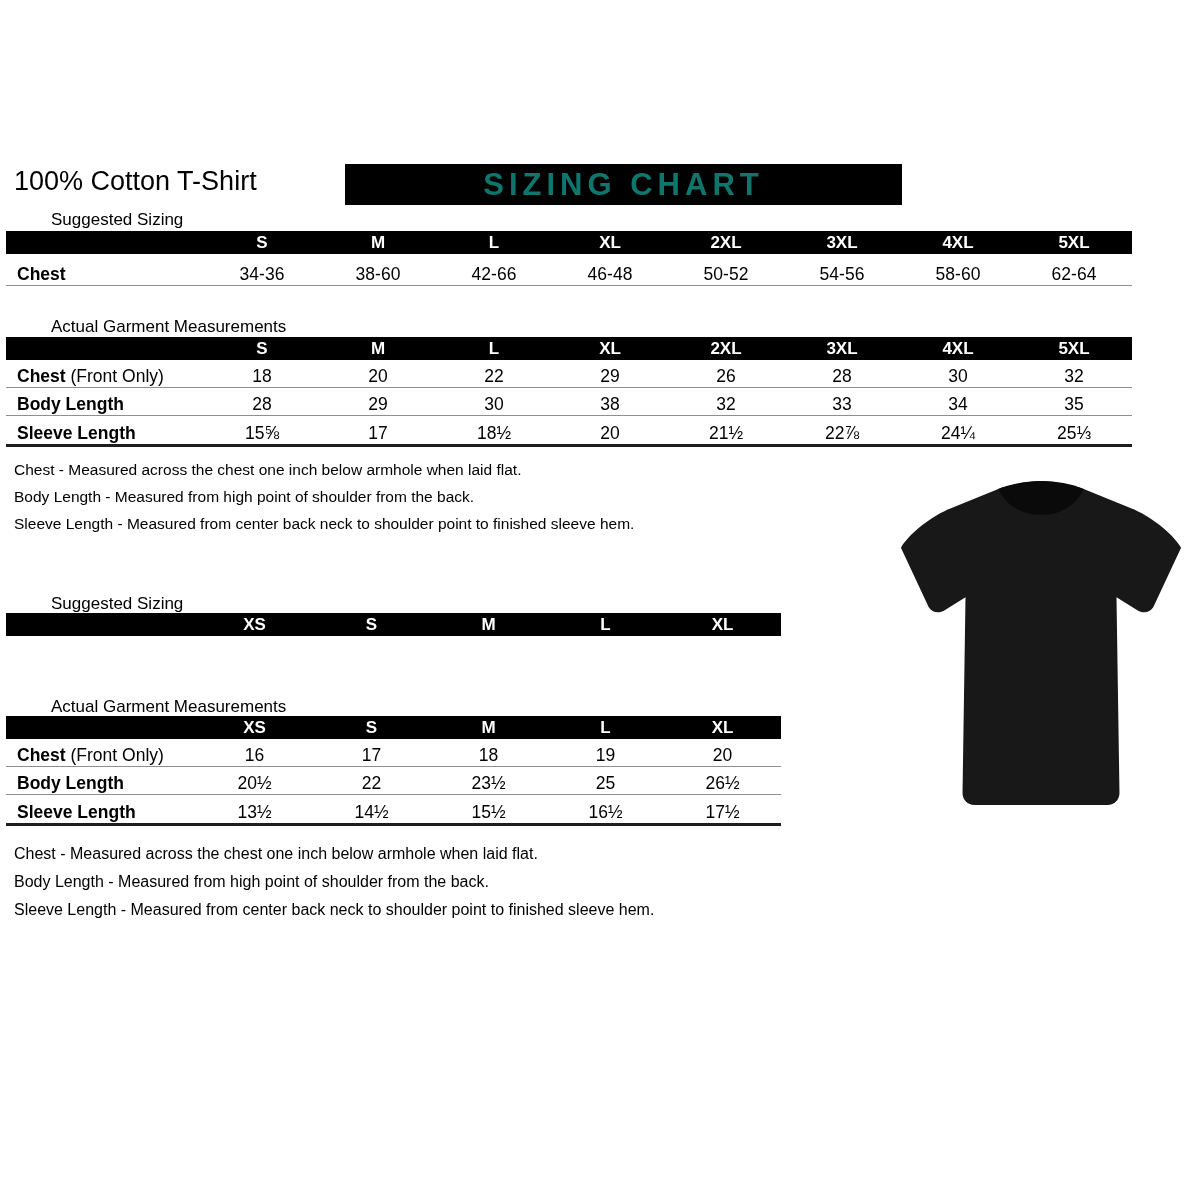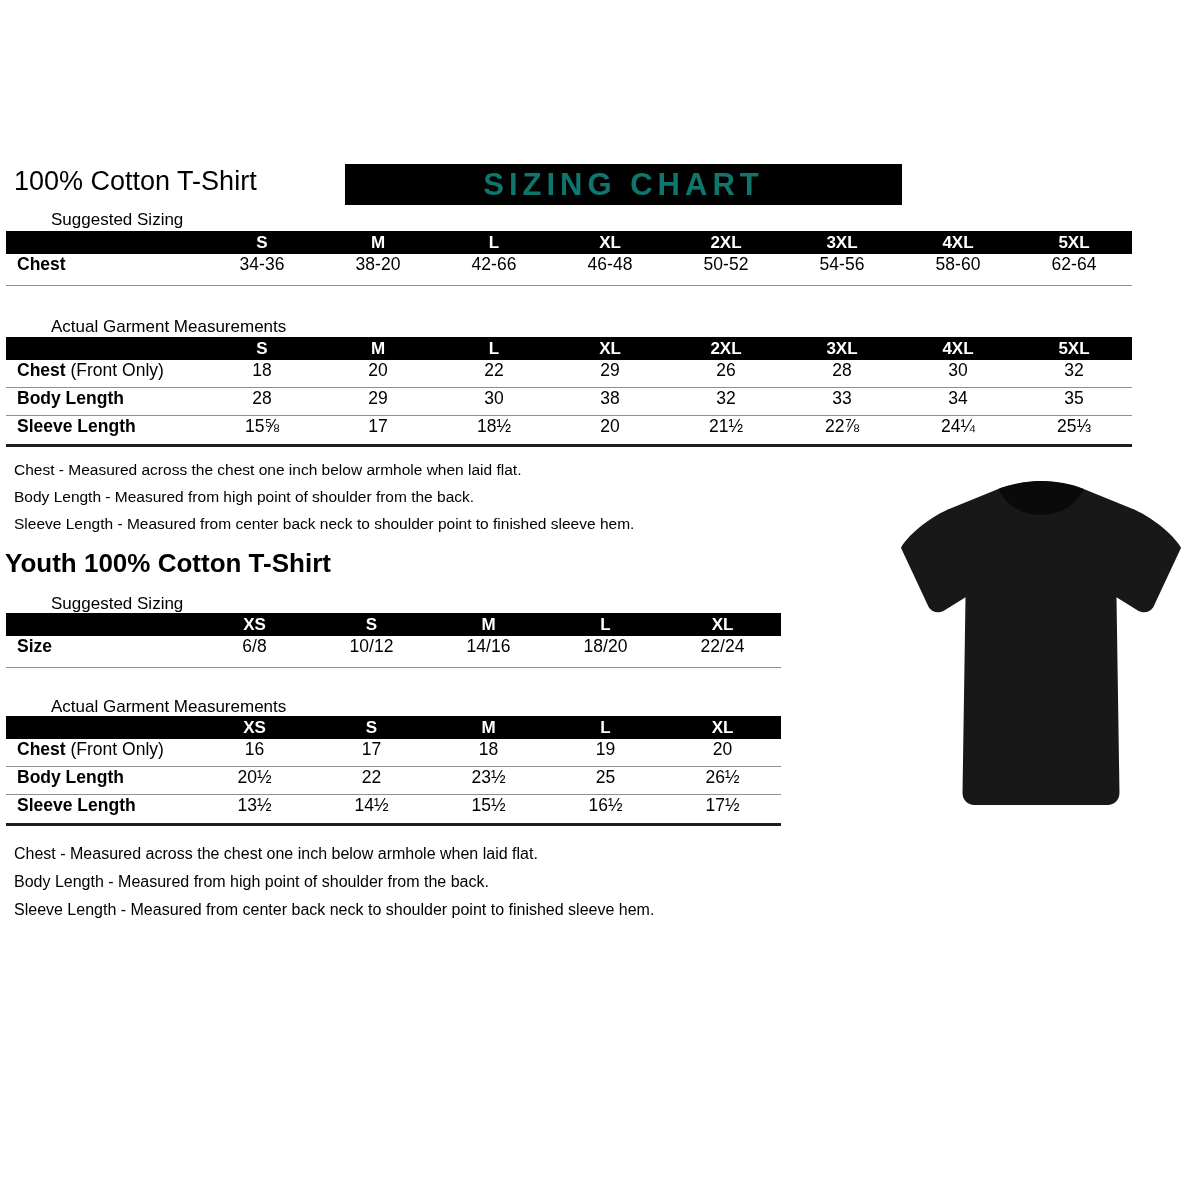--- a/index.html
+++ b/index.html
@@ -16,21 +16,21 @@
     background: #000; color: #0f766e; text-align: center;
     font-weight: 700; font-size: 31px; letter-spacing: 5px; line-height: 41px;
   }
   .section-label { font-size: 17px; color: #000; white-space: nowrap; margin-left: 44px; }
 
   .thead {
     display: flex; align-items: center; background: #000; color: #fff;
     font-weight: 700; font-size: 17px; height: 23px;
   }
   .trow {
-    display: flex; align-items: flex-start; font-size: 17.5px;
+    display: flex; align-items: flex-end; font-size: 17.5px;
     border-bottom: 1px solid #8f8f8f; background: #fff;
   }
   .h32 { height: 32px; }
   .h28 { height: 28px; }
   .cell-label { padding-left: 11px; font-weight: 700; white-space: nowrap; }
   .suffix { font-weight: 400; }
   .cell { flex: 1 1 0; text-align: center; }
   .adult-table { width: 1126px; }
   .adult-table .cell-label { width: 198px; }
   .youth-table { width: 775px; }
@@ -59,21 +59,21 @@
       <div class="cell">L</div>
       <div class="cell">XL</div>
       <div class="cell">2XL</div>
       <div class="cell">3XL</div>
       <div class="cell">4XL</div>
       <div class="cell">5XL</div>
     </div>
     <div class="trow h32">
       <div class="cell-label">Chest</div>
       <div class="cell">34-36</div>
-      <div class="cell">38-20</div>
+      <div class="cell">38-60</div>
       <div class="cell">42-66</div>
       <div class="cell">46-48</div>
       <div class="cell">50-52</div>
       <div class="cell">54-56</div>
       <div class="cell">58-60</div>
       <div class="cell">62-64</div>
     </div>
   </div>
 
   <div class="abs section-label" style="left:7px; top:317px;">Actual Garment Measurements</div>
@@ -124,40 +124,31 @@
       <div class="cell">25⅓</div>
     </div>
   </div>
 
   <div class="abs notes" style="left:14px; top:461px;">
     <div class="note">Chest - Measured across the chest one inch below armhole when laid flat.</div>
     <div class="note">Body Length - Measured from high point of shoulder from the back.</div>
     <div class="note">Sleeve Length - Measured from center back neck to shoulder point to finished sleeve hem.</div>
   </div>
 
-  <div class="abs youth-title" style="left:5px; top:548px;">Youth 100% Cotton T-Shirt</div>
 
   <div class="abs section-label" style="left:7px; top:594px;">Suggested Sizing</div>
 
   <div class="abs youth-table" style="left:6px; top:613px;">
     <div class="thead">
       <div class="cell-label"></div>
       <div class="cell">XS</div>
       <div class="cell">S</div>
       <div class="cell">M</div>
       <div class="cell">L</div>
       <div class="cell">XL</div>
-    </div>
-    <div class="trow h32">
-      <div class="cell-label">Size</div>
-      <div class="cell">6/8</div>
-      <div class="cell">10/12</div>
-      <div class="cell">14/16</div>
-      <div class="cell">18/20</div>
-      <div class="cell">22/24</div>
     </div>
   </div>
 
   <div class="abs section-label" style="left:7px; top:697px;">Actual Garment Measurements</div>
 
   <div class="abs youth-table thick-bottom" style="left:6px; top:716px;">
     <div class="thead">
       <div class="cell-label"></div>
       <div class="cell">XS</div>
       <div class="cell">S</div>

